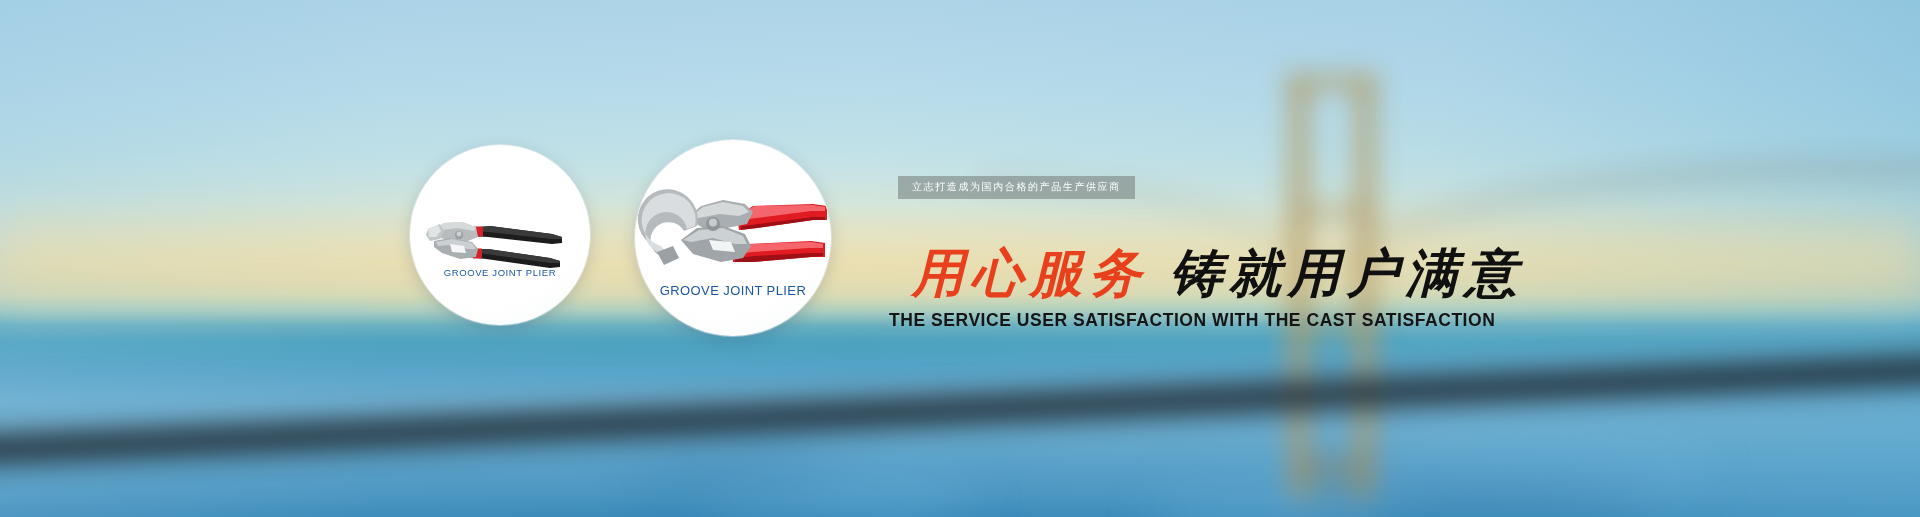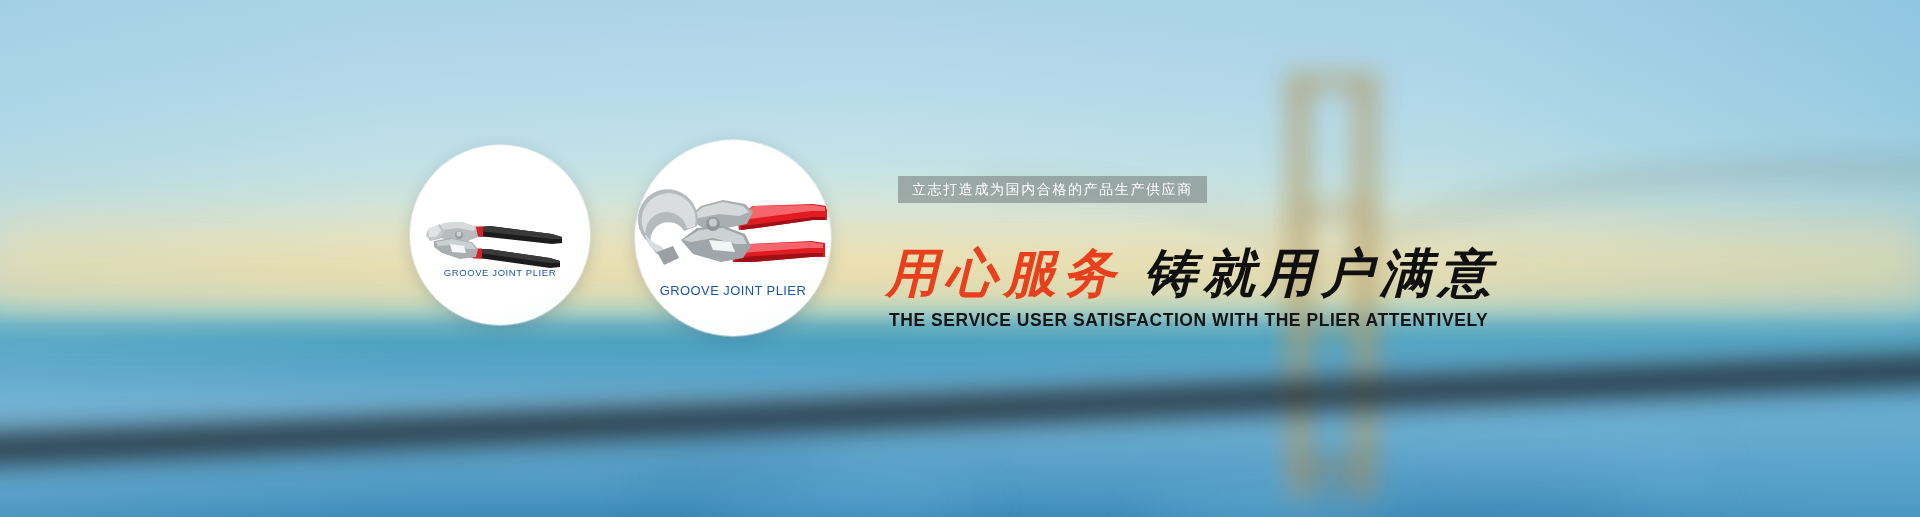--- a/index.html
+++ b/index.html
@@ -178,29 +178,29 @@
 
   .plier-art{ position:absolute; left:0; top:0; width:100%; height:100%; }
 
   
   .gray-bar{
     position:absolute;
     left:898px; top:176px;
     padding:6px 14px 7px 14px;
     background:rgba(124,134,133,0.62);
     color:#ffffff;
-    font-size:14px;
+    font-size:10px;
     letter-spacing:1.6px;
     line-height:1;
     white-space:nowrap;
   }
 
   .headline{
     position:absolute;
-    left:886px; top:247px;
+    left:912px; top:247px;
     white-space:nowrap;
     line-height:1;
   }
   .headline span{
     font-family:"DejaVu Serif","Liberation Serif",serif;
     font-size:52px;
     font-weight:bold;
     letter-spacing:7px;
     font-style:italic;
   }
@@ -310,15 +310,15 @@
     </svg>
     <div class="plier-label">GROOVE JOINT PLIER</div>
   </div>
 
   <div class="gray-bar">立志打造成为国内合格的产品生产供应商</div>
 
   <div class="headline">
     <span class="hl-red">用心服务</span><span class="hl-black">铸就用户满意</span>
   </div>
 
-  <div class="subline">THE SERVICE USER SATISFACTION WITH THE PLIER ATTENTIVELY</div>
+  <div class="subline">THE SERVICE USER SATISFACTION WITH THE CAST SATISFACTION</div>
 
 </div>
 
 </body></html>

